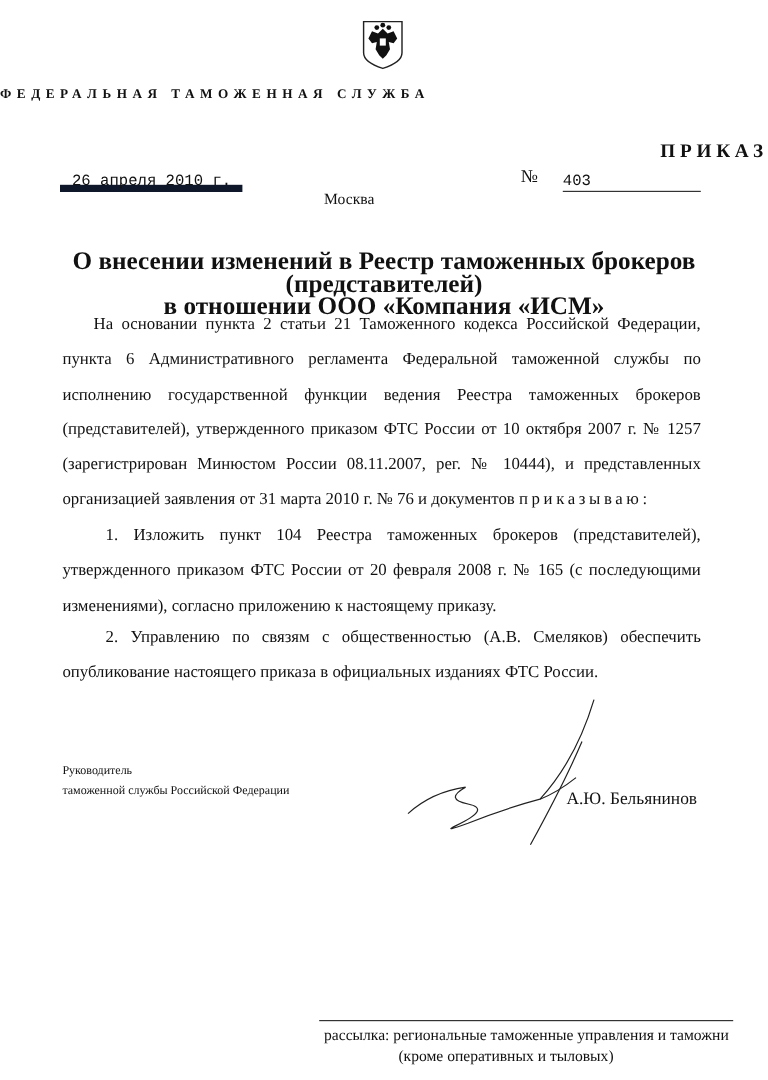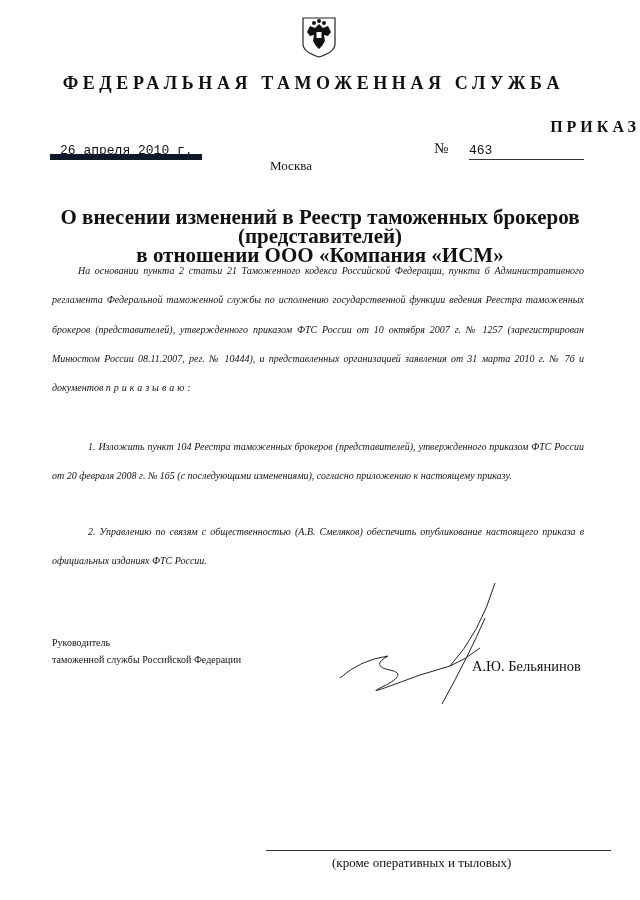--- a/index.html
+++ b/index.html
@@ -1,26 +1,26 @@
 <!DOCTYPE html>
 <html><head>
 <meta charset="utf-8">
 <style>
   html, body { margin: 0; padding: 0; background: #ffffff; }
   body { width: 640px; height: 900px; position: relative; overflow: hidden; color: #111; font-family: "Liberation Serif", serif; }
   .abs { position: absolute; }
   .emblem { left: 301px; top: 16px; width: 36px; height: 42px; }
-  .agency { left: 0; width: 564px; top: 73px; text-align: right; font-family: "Liberation Serif", serif; font-weight: bold; font-size: 18px; letter-spacing: 4.6px; }
+  .agency { left: 0; width: 564px; top: 73px; text-align: left; font-family: "Liberation Serif", serif; font-weight: bold; font-size: 11px; letter-spacing: 4.6px; }
   .order-title { left: 0; width: 640px; top: 118px; text-align: right; font-weight: bold; font-size: 16px; letter-spacing: 4px; }
   .date { left: 50px; top: 142px; width: 152px; border-bottom: 6px solid #0f172a; font-family: "Liberation Mono", monospace; font-size: 13px; padding-left: 10px; box-sizing: border-box; height: 18px; line-height: 18px; }
   .num-label { left: 434px; top: 140px; font-size: 15px; }
   .num-value { left: 469px; top: 142px; width: 115px; border-bottom: 1px solid #333; font-family: "Liberation Mono", monospace; font-size: 13px; height: 18px; line-height: 18px; box-sizing: border-box; }
   .city { left: 0; width: 582px; top: 158px; text-align: center; font-size: 13px; }
   .subject { left: 40px; width: 560px; top: 208px; text-align: center; font-weight: bold; font-size: 21px; line-height: 19px; }
-  .body-text { left: 52px; width: 532px; font-size: 10px; line-height: 29.3px; text-align: justify; font-style: italic; }
+  .body-text { left: 52px; width: 532px; font-size: 14px; line-height: 29.3px; text-align: justify; }
   .p1 { top: 256px; text-indent: 26px; }
   .p2 { top: 432px; text-indent: 36px; }
   .p3 { top: 517px; text-indent: 36px; }
   .spaced { letter-spacing: 3px; }
   .sig-block { left: 52px; top: 634px; font-size: 10px; line-height: 17px; }
   .signature { left: 330px; top: 578px; width: 200px; height: 128px; }
   .signer { left: 472px; top: 658px; font-size: 14.5px; }
   .dist-line { left: 266px; top: 850px; width: 345px; border-top: 1px solid #333; }
   .dist { left: 270px; top: 854px; font-size: 13px; line-height: 17px; }
   .dist .l2 { padding-left: 62px; display: block; }
@@ -34,21 +34,21 @@
   <circle cx="13" cy="7" r="2" fill="#111"></circle>
   <circle cx="23" cy="7" r="2" fill="#111"></circle>
   <circle cx="18" cy="5" r="2" fill="#111"></circle>
   <rect x="15.5" y="16" width="5" height="6" fill="#fff"></rect>
 </svg>
 
 <div class="abs agency">ФЕДЕРАЛЬНАЯ ТАМОЖЕННАЯ СЛУЖБА</div>
 <div class="abs order-title">ПРИКАЗ</div>
 <div class="abs date">26 апреля 2010 г.</div>
 <div class="abs num-label">№</div>
-<div class="abs num-value">463</div>
+<div class="abs num-value">403</div>
 <div class="abs city">Москва</div>
 
 <div class="abs subject">
   <div>О внесении изменений в Реестр таможенных брокеров (представителей)</div>
   <div>в отношении ООО «Компания «ИСМ»</div>
 </div>
 
 <div class="abs body-text p1"><span>На основании пункта 2 статьи 21 Таможенного кодекса Российской Федерации, пункта 6 Административного регламента Федеральной таможенной службы по исполнению государственной функции ведения Реестра таможенных брокеров (представителей), утвержденного приказом ФТС России от 10 октября 2007 г. № 1257 (зарегистрирован Минюстом России 08.11.2007, рег. № 10444), и представленных организацией заявления от 31 марта 2010 г. № 76 и документов</span> <span class="spaced">приказываю:</span></div>
 
 <div class="abs body-text p2">1. Изложить пункт 104 Реестра таможенных брокеров (представителей), утвержденного приказом ФТС России от 20 февраля 2008 г. № 165 (с последующими изменениями), согласно приложению к настоящему приказу.</div>
@@ -62,14 +62,15 @@
 <svg class="abs signature" viewBox="0 0 200 128">
   <path d="M10 100 Q30 82 58 78 Q40 88 60 92 Q80 96 50 110 Q38 116 60 108 Q90 96 120 88 Q150 55 165 5" fill="none" stroke="#222" stroke-width="1"></path>
   <path d="M155 40 Q140 75 112 126" fill="none" stroke="#222" stroke-width="1"></path>
   <path d="M120 88 Q135 82 150 70" fill="none" stroke="#222" stroke-width="1"></path>
 </svg>
 
 <div class="abs signer">А.Ю. Бельянинов</div>
 
 <div class="abs dist-line"></div>
 <div class="abs dist">
+  <span>рассылка: региональные таможенные управления и таможни</span>
   <span class="l2">(кроме оперативных и тыловых)</span>
 </div>
 
 </body></html>

